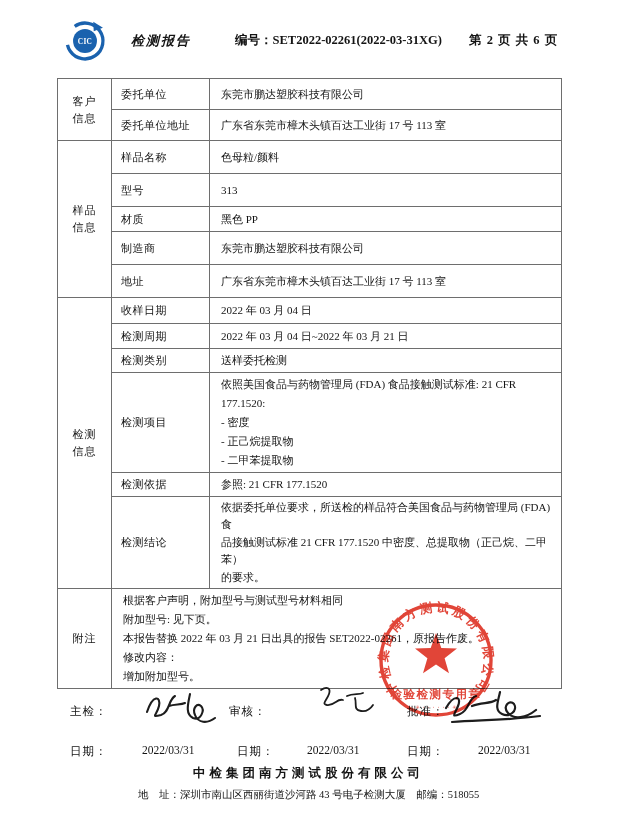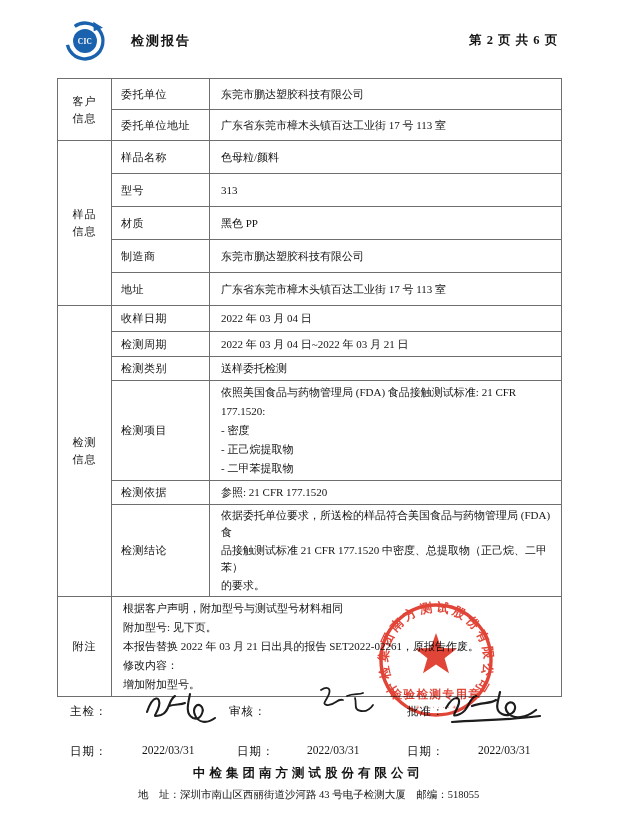--- a/index.html
+++ b/index.html
@@ -6,21 +6,21 @@
   html,body { background:#e8e8e8; }
   .page {
     position:relative; width:617px; height:840px; margin:0 auto;
     background:#ffffff; overflow:hidden;
     font-family:"Liberation Serif","DejaVu Serif",serif;
     color:#141414;
   }
   
   .header { position:absolute; left:57px; top:16px; width:504px; height:50px; }
   .logo { position:absolute; left:5px; top:2px; width:46px; height:46px; color:var(--color-logo,#1a62ae); }
-  .hdr-title { position:absolute; left:74px; top:16px; font-size:13px; font-weight:bold; letter-spacing:2px; }
+  .hdr-title { position:absolute; left:74px; top:16px; font-size:13px; font-weight:bold; letter-spacing:2px;font-style:italic; }
   .hdr-no { position:absolute; left:178px; top:16px; font-size:12.5px; font-weight:bold; white-space:nowrap; }
   .hdr-page { position:absolute; left:412px; top:16px; font-size:12.5px; font-weight:bold; letter-spacing:1px; white-space:nowrap; }
   
   table.report { position:absolute; left:57px; top:78px; width:505px; border-collapse:collapse; table-layout:fixed; }
   table.report td { border:1px solid #6e6e6e; font-size:11px; vertical-align:middle; }
   td.sec { text-align:center; padding:0 13px; line-height:17px; letter-spacing:1px; }
   td.lbl { padding:0 4px 0 9px; letter-spacing:0.5px; }
   td.val { padding:2px 8px 2px 11px; }
   td.val .ln { line-height:19px; }
   td.val .ln-c { line-height:17.4px; }
@@ -44,20 +44,21 @@
 <div class="page">
 
   <div class="header">
     <svg class="logo" viewBox="-25 -25 50 50">
       <circle cx="0" cy="0" r="19.5" fill="none" stroke="currentColor" stroke-width="3.6" stroke-dasharray="99 24" transform="rotate(-125)"></circle>
       <polygon points="9,-21 19.5,-14.5 9.5,-10.5" fill="currentColor"></polygon>
       <circle cx="0" cy="0" r="13" fill="currentColor"></circle>
       <text x="0" y="2.8" text-anchor="middle" font-size="8" font-weight="bold" font-family="'Liberation Serif',serif" fill="#ffffff" letter-spacing="0.4">CIC</text>
     </svg>
     <div class="hdr-title">检测报告</div>
+    <div class="hdr-no"><span>编号：</span><span>SET2022-02261(2022-03-31XG)</span></div>
     <div class="hdr-page">第 2 页 共 6 页</div>
   </div>
 
   <table class="report">
     <colgroup>
         <col style="width:54px">
         <col style="width:98px">
         <col>
       </colgroup>
     <tbody>
@@ -74,21 +75,21 @@
 
       <tr style="height:33px">
         <td class="sec" rowspan="5">样品信息</td>
         <td class="lbl">样品名称</td>
         <td class="val">色母粒/颜料</td>
       </tr>
       <tr style="height:33px">
         <td class="lbl">型号</td>
         <td class="val">313</td>
       </tr>
-      <tr style="height:33px">
+      <tr style="height:25px">
         <td class="lbl">材质</td>
         <td class="val">黑色 PP</td>
       </tr>
       <tr style="height:33px">
         <td class="lbl">制造商</td>
         <td class="val">东莞市鹏达塑胶科技有限公司</td>
       </tr>
       <tr style="height:33px">
         <td class="lbl">地址</td>
         <td class="val">广东省东莞市樟木头镇百达工业街 17 号 113 室</td>

